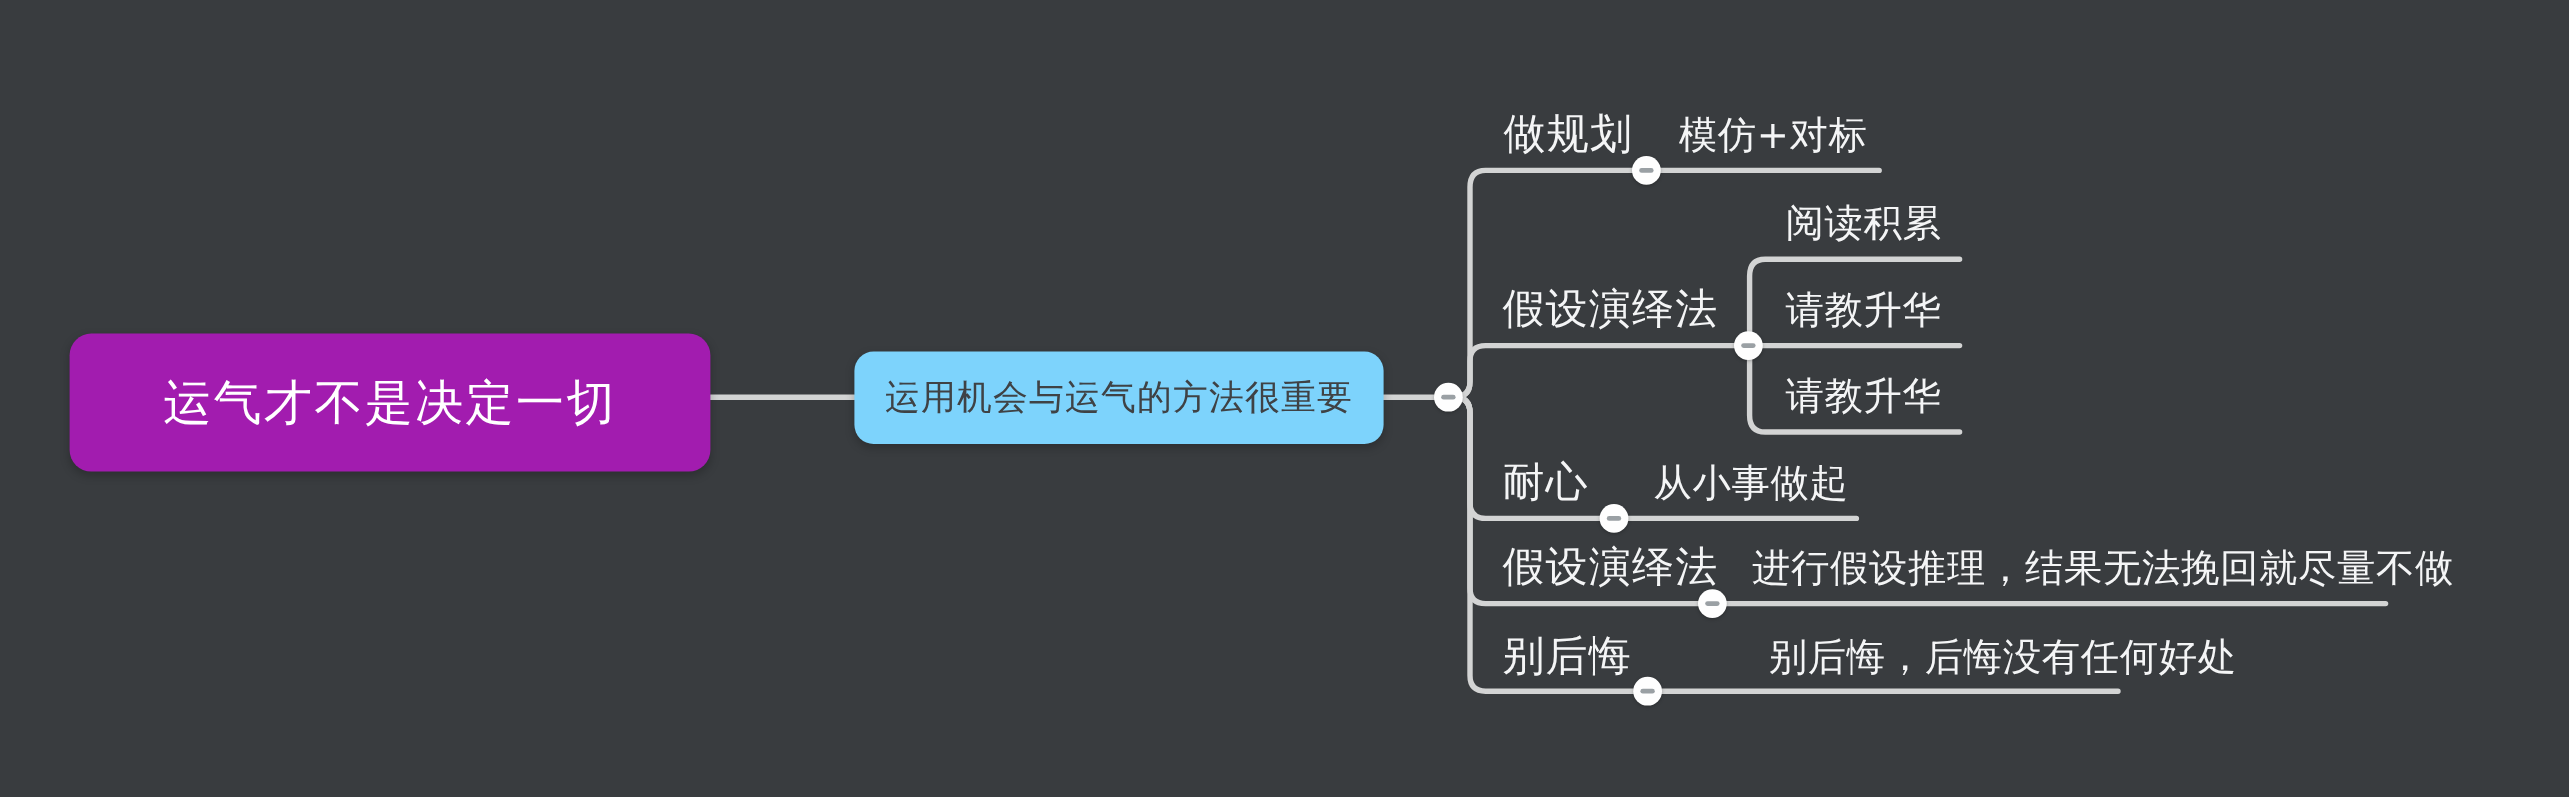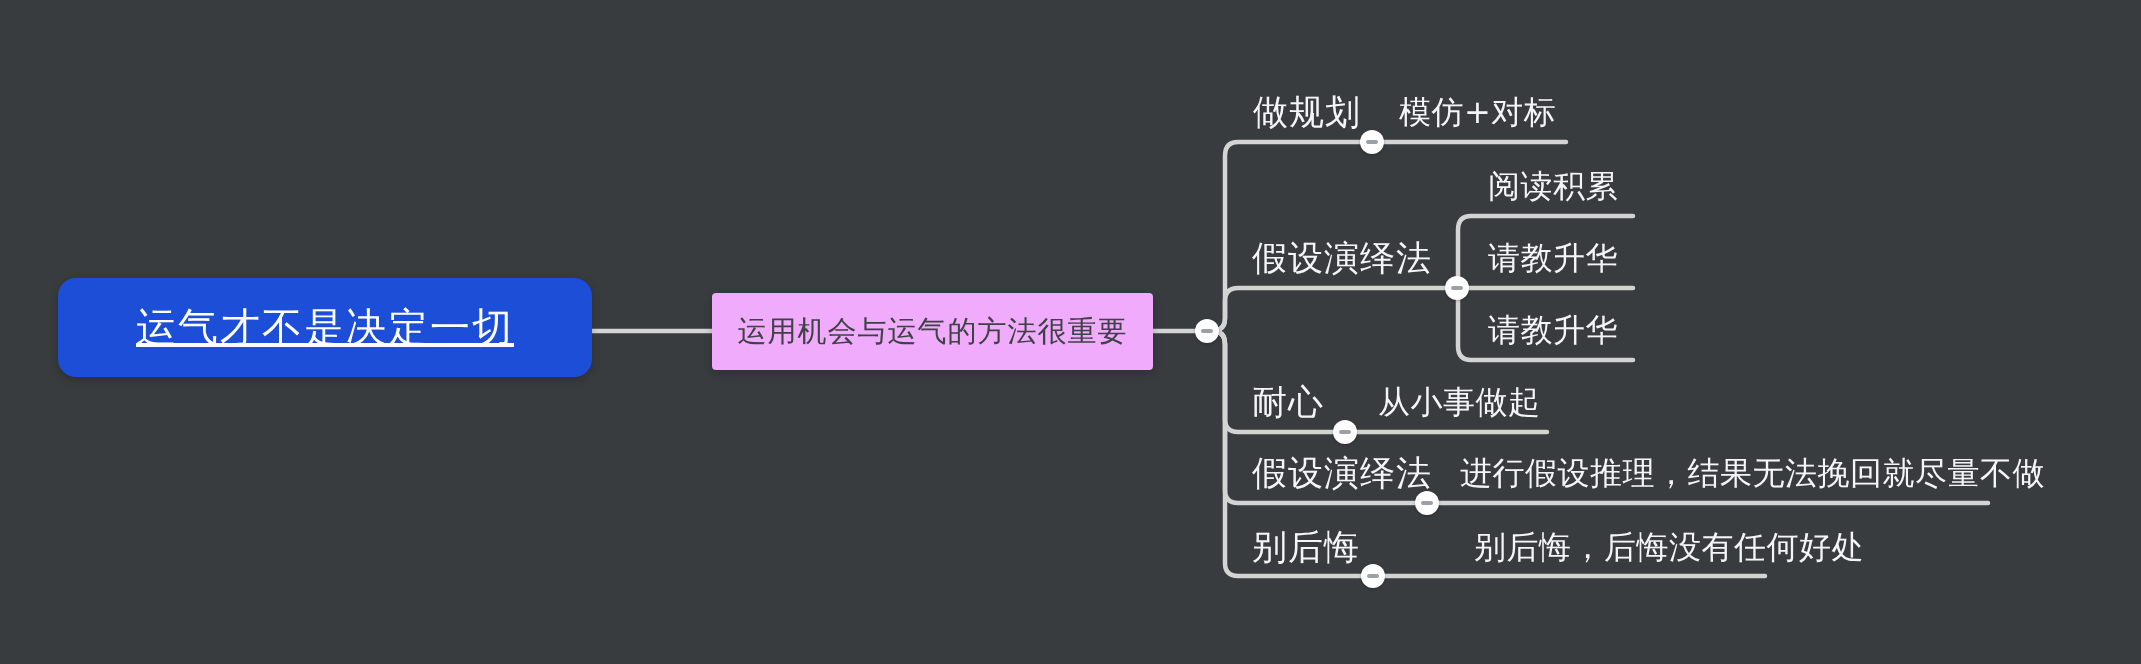--- a/index.html
+++ b/index.html
@@ -16,27 +16,27 @@
   .links{position:absolute;left:0;top:0;width:2141px;height:664px;}
   .links path{fill:none;stroke:#d3d4d4;stroke-width:4.5;stroke-linecap:round;}
 
   .topic{
     position:absolute;
     display:flex;align-items:center;justify-content:center;
     box-sizing:border-box;
     box-shadow:0 3px 8px rgba(0,0,0,0.22);
   }
   .topic-root{
-    left:58px;top:278px;width:534px;height:99px;
-    background:#1d4ed8;border-radius:18px;
-    color:#ffffff;font-size:40px;letter-spacing:2px;text-decoration:underline;
+    left:58px;top:278px;width:534px;height:115px;
+    background:#a21caf;border-radius:18px;
+    color:#ffffff;font-size:40px;letter-spacing:2px;
   }
   .topic-central{
     left:712px;top:293px;width:441px;height:77px;
-    background:#f0abfc;border-radius:4px;
+    background:#7dd3fc;border-radius:16px;
     color:#3f4245;font-size:29px;letter-spacing:1px;
   }
 
   .label{
     position:absolute;
     height:30px;line-height:30px;
     color:#f4f5f6;white-space:nowrap;
   }
   .label.parent{font-size:35px;letter-spacing:1px;}
   .label.child{font-size:32px;letter-spacing:0.5px;text-align:center;}

